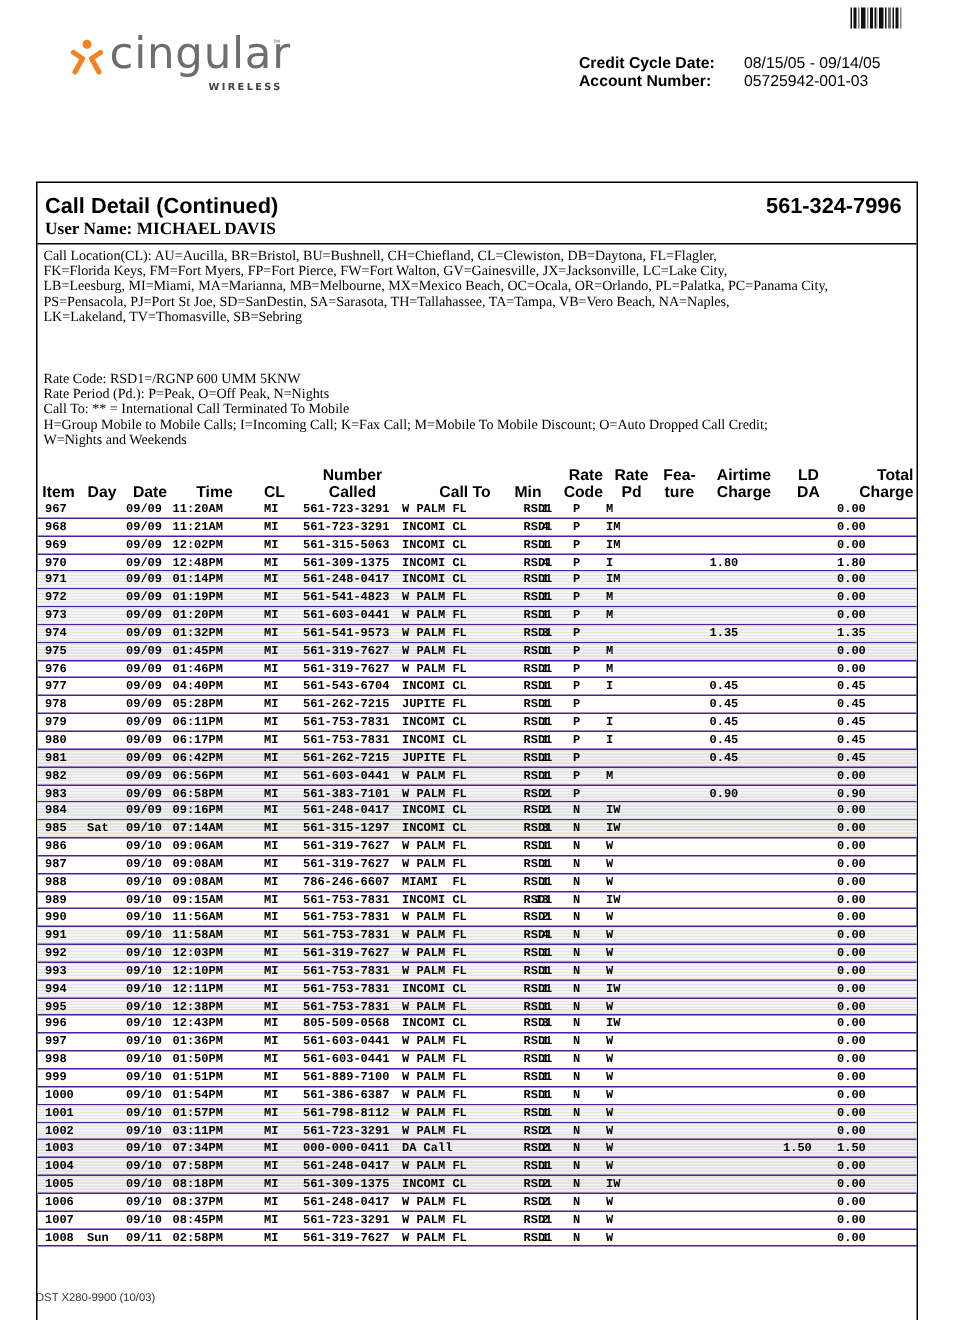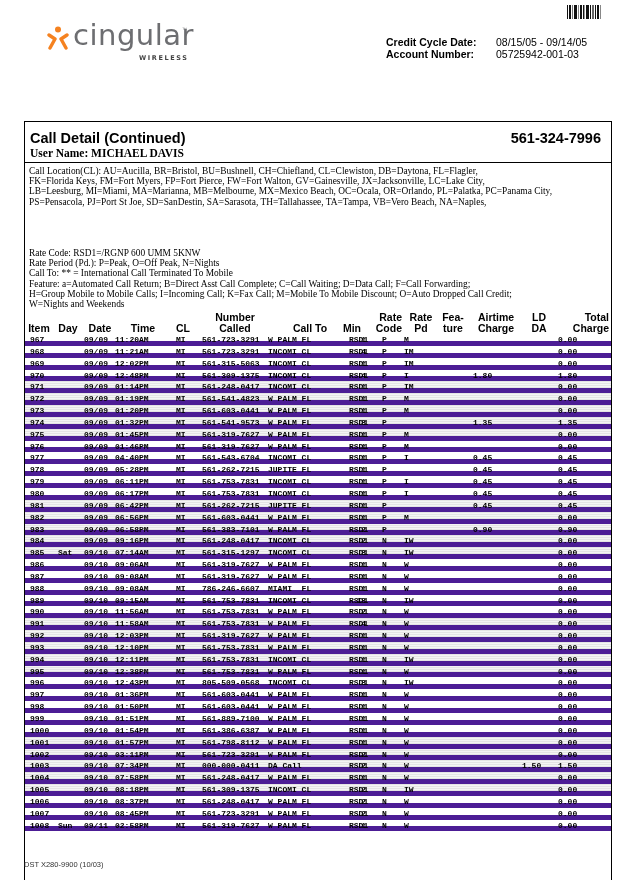--- a/index.html
+++ b/index.html
@@ -28,21 +28,21 @@
   .legend { position:absolute; left:4px; top:44px; width:578px; font-family:"Liberation Serif", serif; font-size:9.4px; line-height:10.2px; }
   .legend p { margin:0; }
   .notes { position:absolute; left:4px; top:126px; width:578px; font-family:"Liberation Serif", serif; font-size:9.4px; line-height:10.2px; }
   .notes p { margin:0; }
   .blk { display:inline-block; width:6px; height:9px; background:#000; vertical-align:-1px; }
 
   .colhead { position:absolute; left:0; top:186px; width:100%; height:26px; font-size:10.5px; font-weight:bold; line-height:11px; }
   .colhead div { position:absolute; bottom:0; text-align:center; }
 
   .rows { position:absolute; left:0; top:212px; width:100%; }
-  .r { position:relative; height:11.85px; border-bottom:5px solid #4c1d95; font-family:"Liberation Mono", monospace; font-size:8px; font-weight:bold; line-height:11.85px; box-sizing:border-box; white-space:pre; }
+  .r { position:relative; height:11.85px; border-bottom:1px solid #4c1d95; font-family:"Liberation Mono", monospace; font-size:8px; font-weight:bold; line-height:11.85px; box-sizing:border-box; white-space:pre; }
   .r.g { background-image:repeating-linear-gradient(0deg,#e4e4e4 0 1px,#f4f4f4 1px 2px), repeating-linear-gradient(90deg,rgba(0,0,0,0.03) 0 1px,transparent 1px 2px); background-color:#efefef; }
   .r:first-child { border-top:0; }
   .r span { position:absolute; top:0; }
   .c-item{left:5px} .c-day{left:33px} .c-date{left:59px} .c-time{left:90px}
   .c-cl{left:151px} .c-num{left:177px} .c-to{left:243px} .c-min{right:351px;text-align:right}
   .c-rc{left:251px} .c-rate{left:304px} .c-feat{left:327px}
   .c-air{left:357px} .c-ld{left:482px} .c-tot{left:539px}
   .rows .r span.c-min{left:auto}
   .rows .r span.c-rc{left:324px}
   .rows .r span.c-rate{left:357px}
@@ -99,27 +99,27 @@
     <div class="title">Call Detail (Continued)</div>
     <div class="phone">561-324-7996</div>
     <div class="user">User Name: MICHAEL DAVIS</div>
   </div>
 
   <div class="legend">
     <p>Call Location(CL):  AU=Aucilla, BR=Bristol, BU=Bushnell, CH=Chiefland, CL=Clewiston, DB=Daytona, FL=Flagler,</p>
     <p>FK=Florida Keys, FM=Fort Myers, FP=Fort Pierce, FW=Fort Walton, GV=Gainesville, JX=Jacksonville, LC=Lake City,</p>
     <p>LB=Leesburg, MI=Miami, MA=Marianna, MB=Melbourne, MX=Mexico Beach, OC=Ocala, OR=Orlando, PL=Palatka, PC=Panama City,</p>
     <p>PS=Pensacola, PJ=Port St Joe, SD=SanDestin, SA=Sarasota, TH=Tallahassee, TA=Tampa, VB=Vero Beach, NA=Naples,</p>
+    <p>LK=Lakeland, TV=Thomasville, SB=Sebring</p>
   </div>
 
   <div class="notes">
     <p>Rate Code: RSD1=/RGNP 600 UMM 5KNW</p>
     <p>Rate Period (Pd.): P=Peak, O=Off Peak, N=Nights</p>
     <p>Call To: ** = International Call Terminated To Mobile</p>
-    <p>Feature: a=Automated Call Return; B=Direct Asst Call Complete; C=Call Waiting; D=Data Call; F=Call Forwarding;</p>
     <p>H=Group Mobile to Mobile Calls; I=Incoming Call; K=Fax Call; M=Mobile To Mobile Discount; O=Auto Dropped Call Credit;</p>
     <p>W=Nights and Weekends</p>
   </div>
 
   <div class="colhead">
     <div style="left:2px;width:24px">Item</div>
     <div style="left:30px;width:26px">Day</div>
     <div style="left:60px;width:30px">Date</div>
     <div style="left:100px;width:36px">Time</div>
     <div style="left:148px;width:20px">CL</div>

